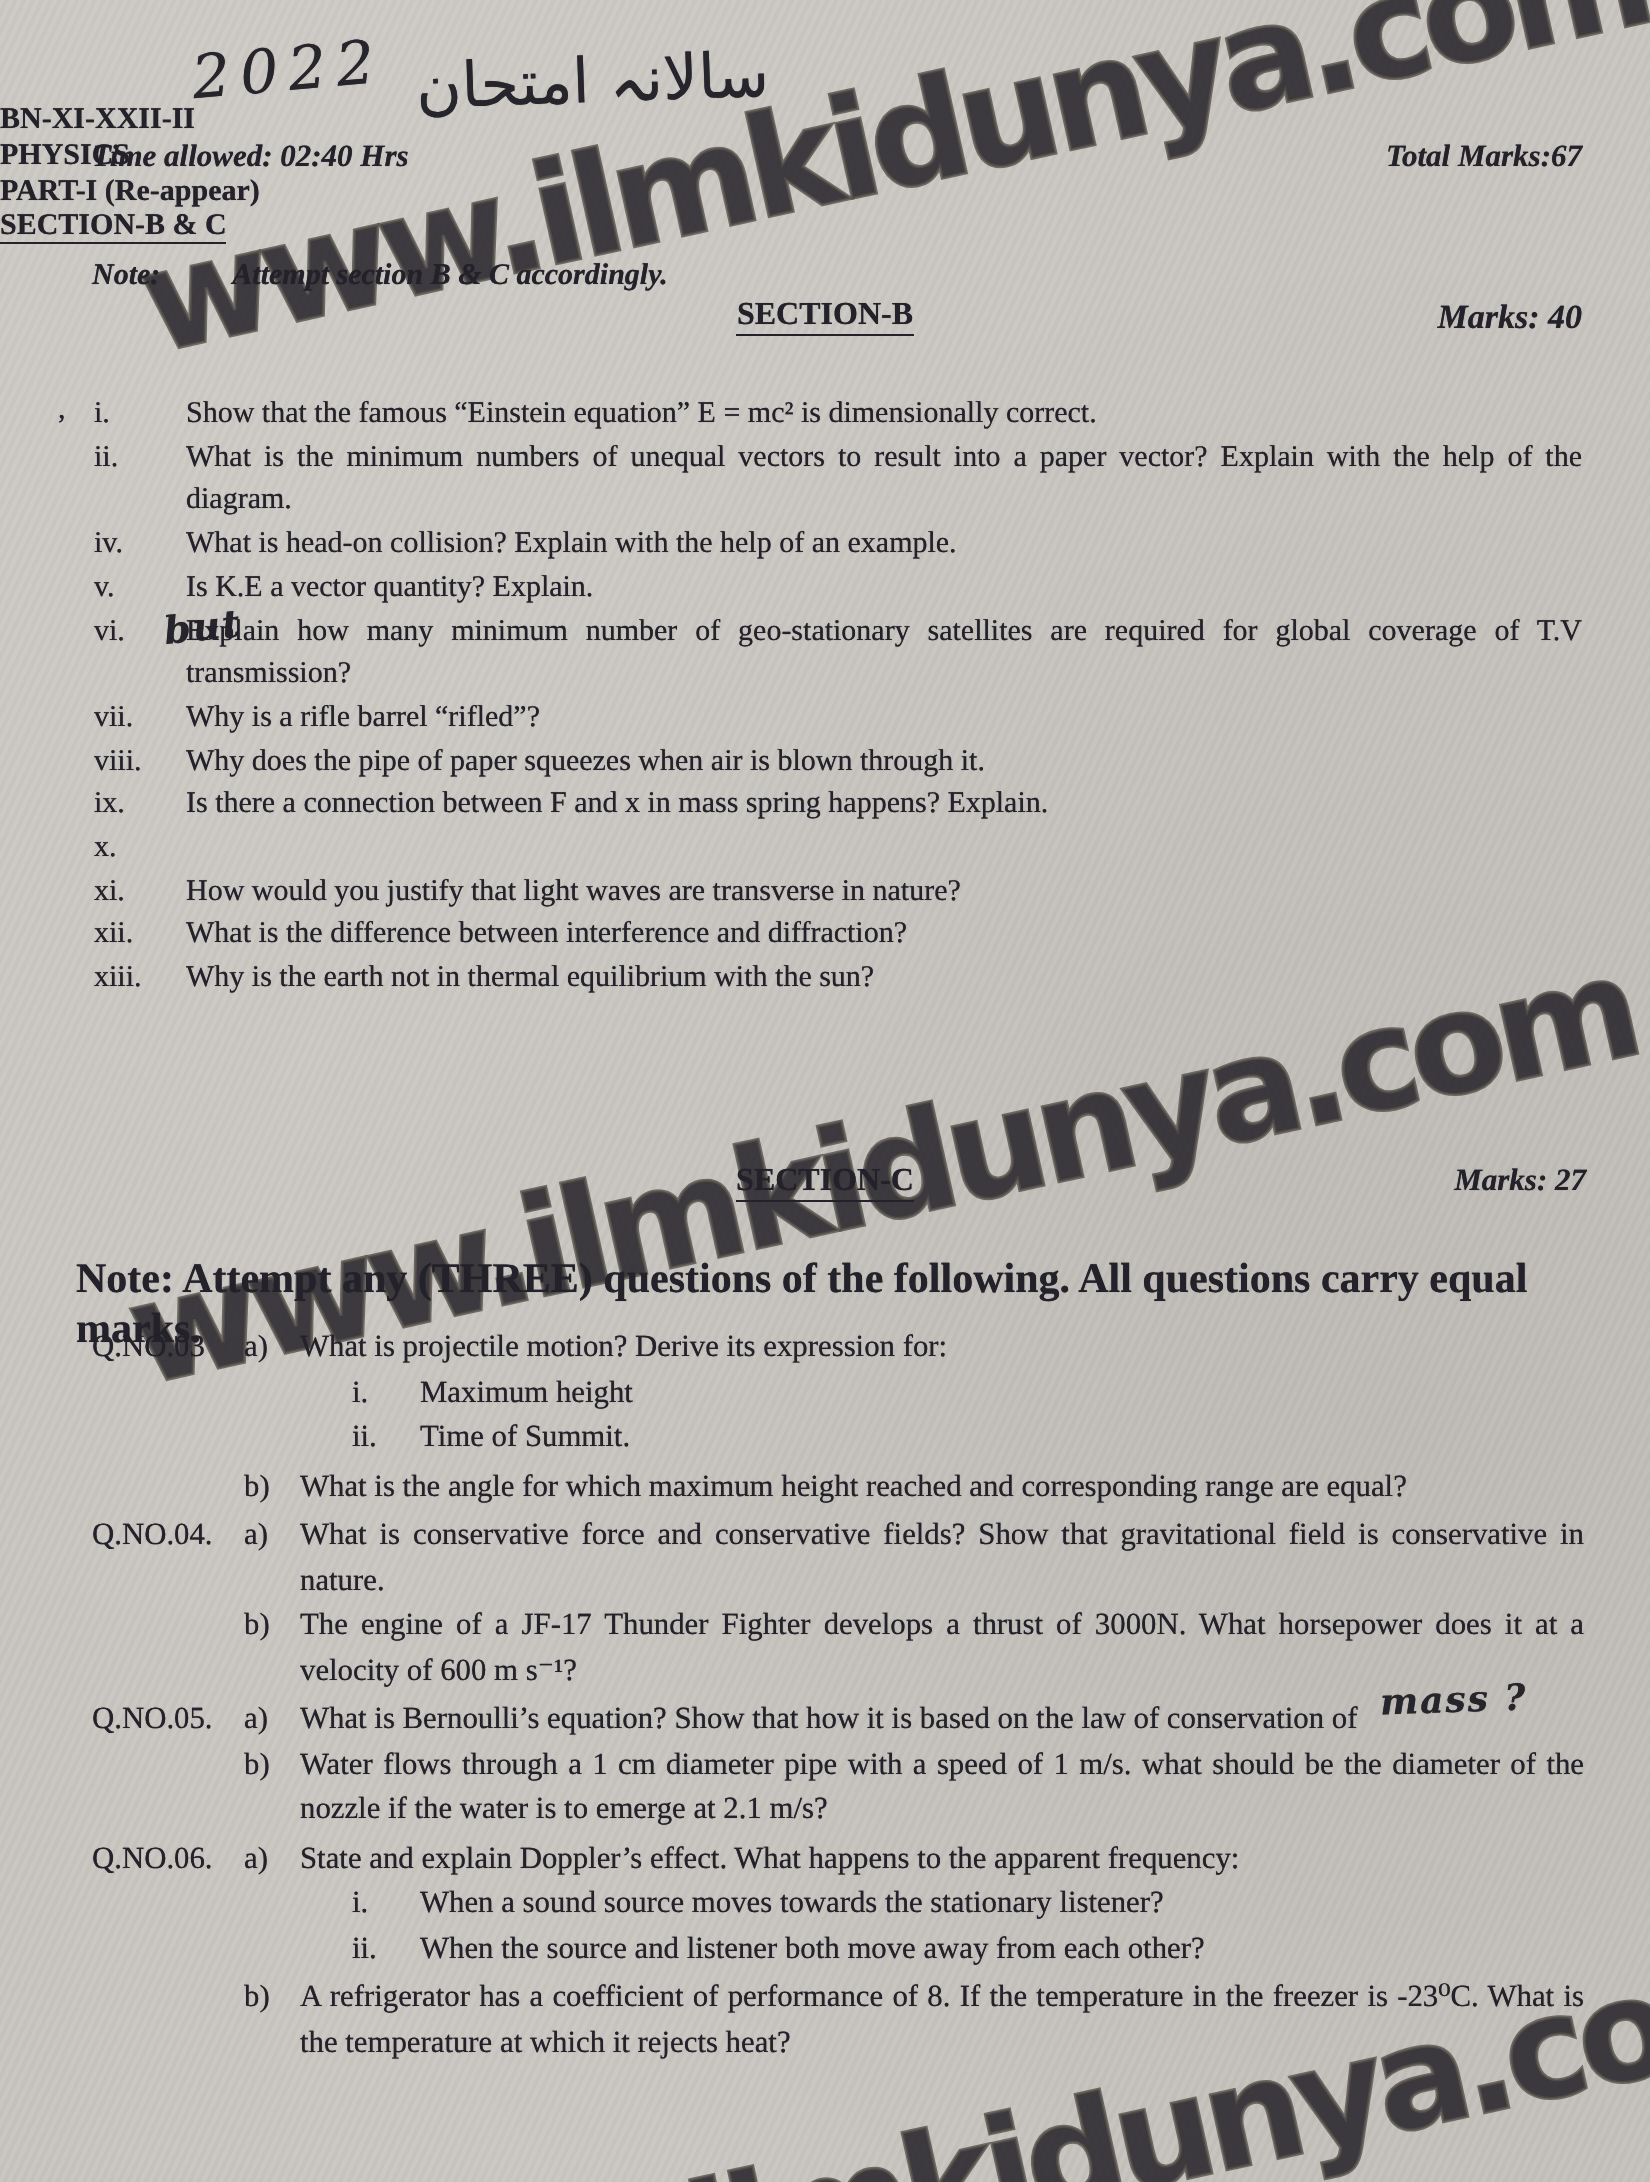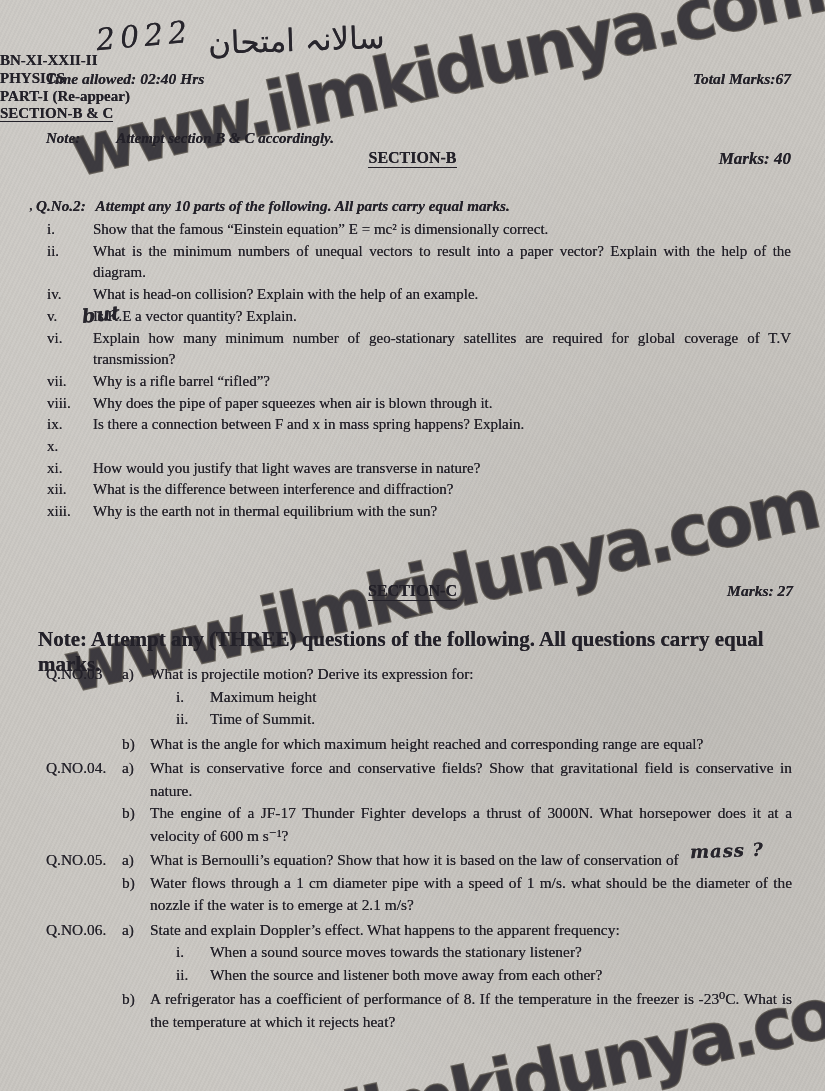--- a/index.html
+++ b/index.html
@@ -92,24 +92,20 @@
   <div class="abs marks-right">Total Marks:67</div>
   <div class="abs note-row">
     <span>Note:</span>
     <span class="note-txt">Attempt section B &amp; C accordingly.</span>
   </div>
 
   <div class="abs secb-title"><span class="u">SECTION-B</span></div>
   <div class="abs secb-marks">Marks: 40</div>
 
   <div class="abs qb">
-    <div class="q2hdr">
-      <span>Q.No.2:</span>
-      <span class="inst">Attempt any 10 parts of the following. All parts carry equal marks.</span>
-    </div>
     <div class="blist">
       <div class="brow">
           <span class="bnum">i.</span>
           <span class="btxt">Show that the famous “Einstein equation” E = mc² is dimensionally correct.</span>
         </div>
       <div class="brow">
           <span class="bnum">ii.</span>
           <span class="btxt">What is the minimum numbers of unequal vectors to result into a paper vector? Explain with the help of the diagram.</span>
         </div>
       <div class="brow">

